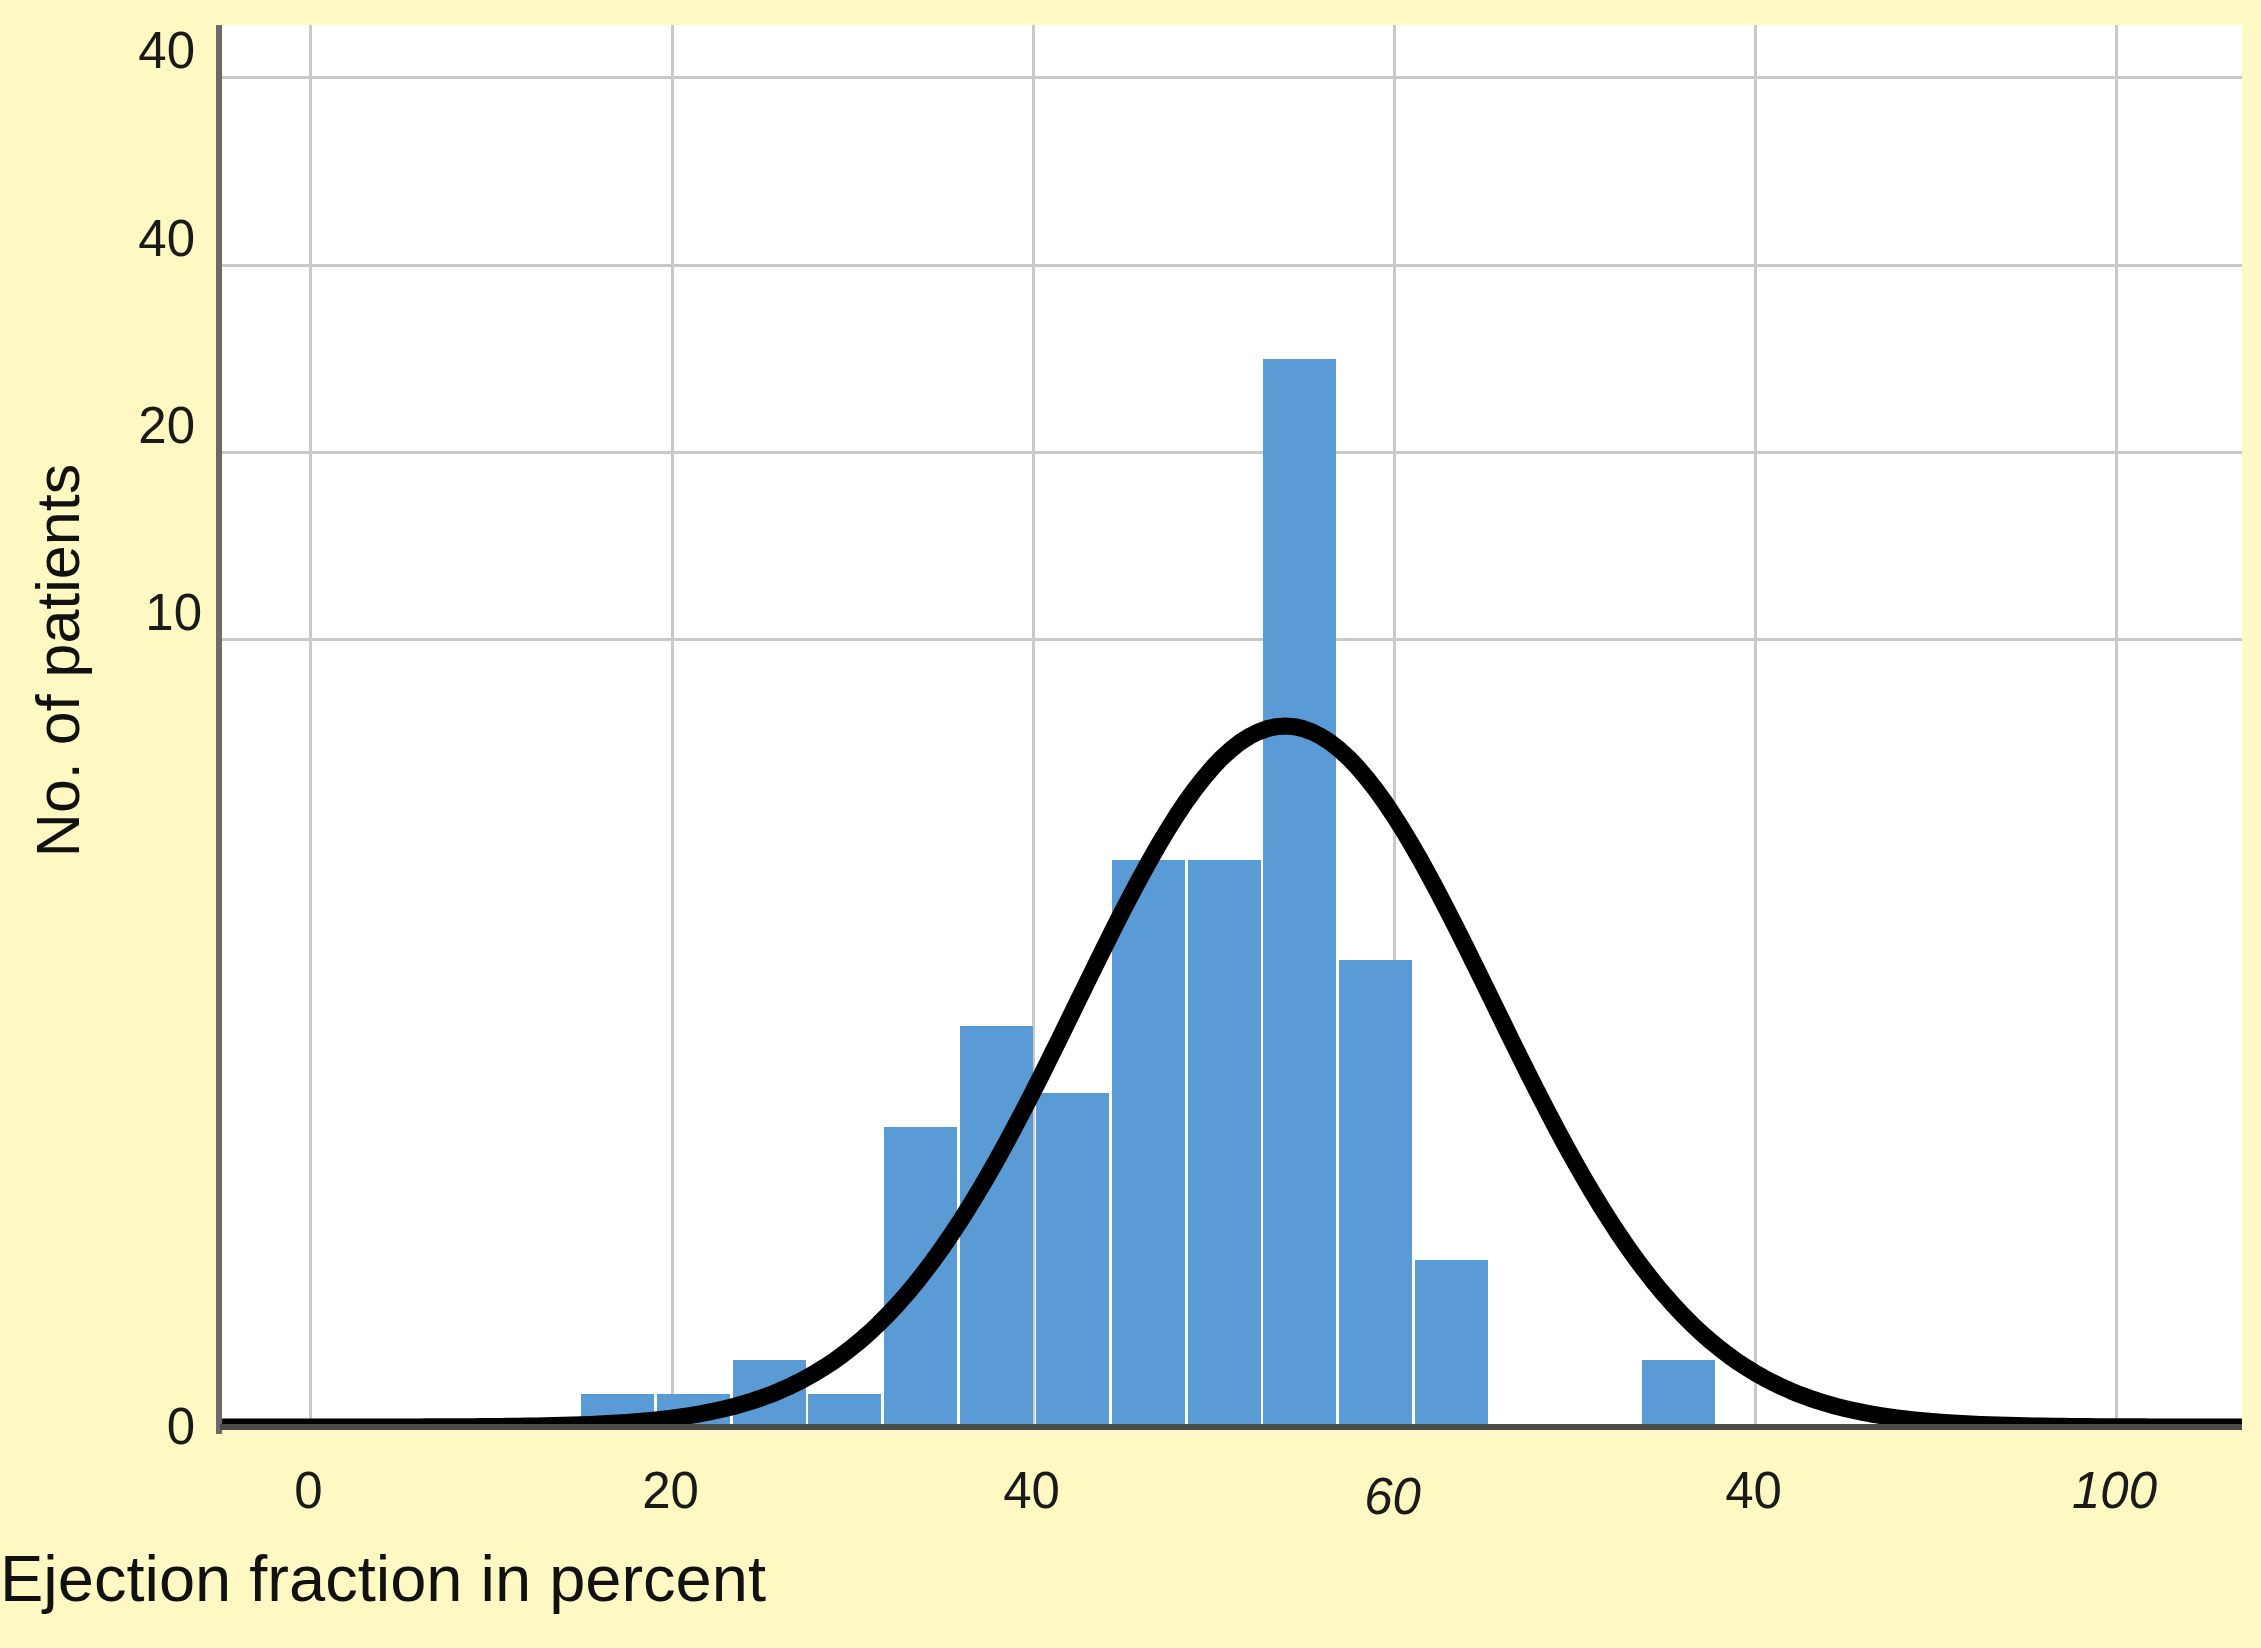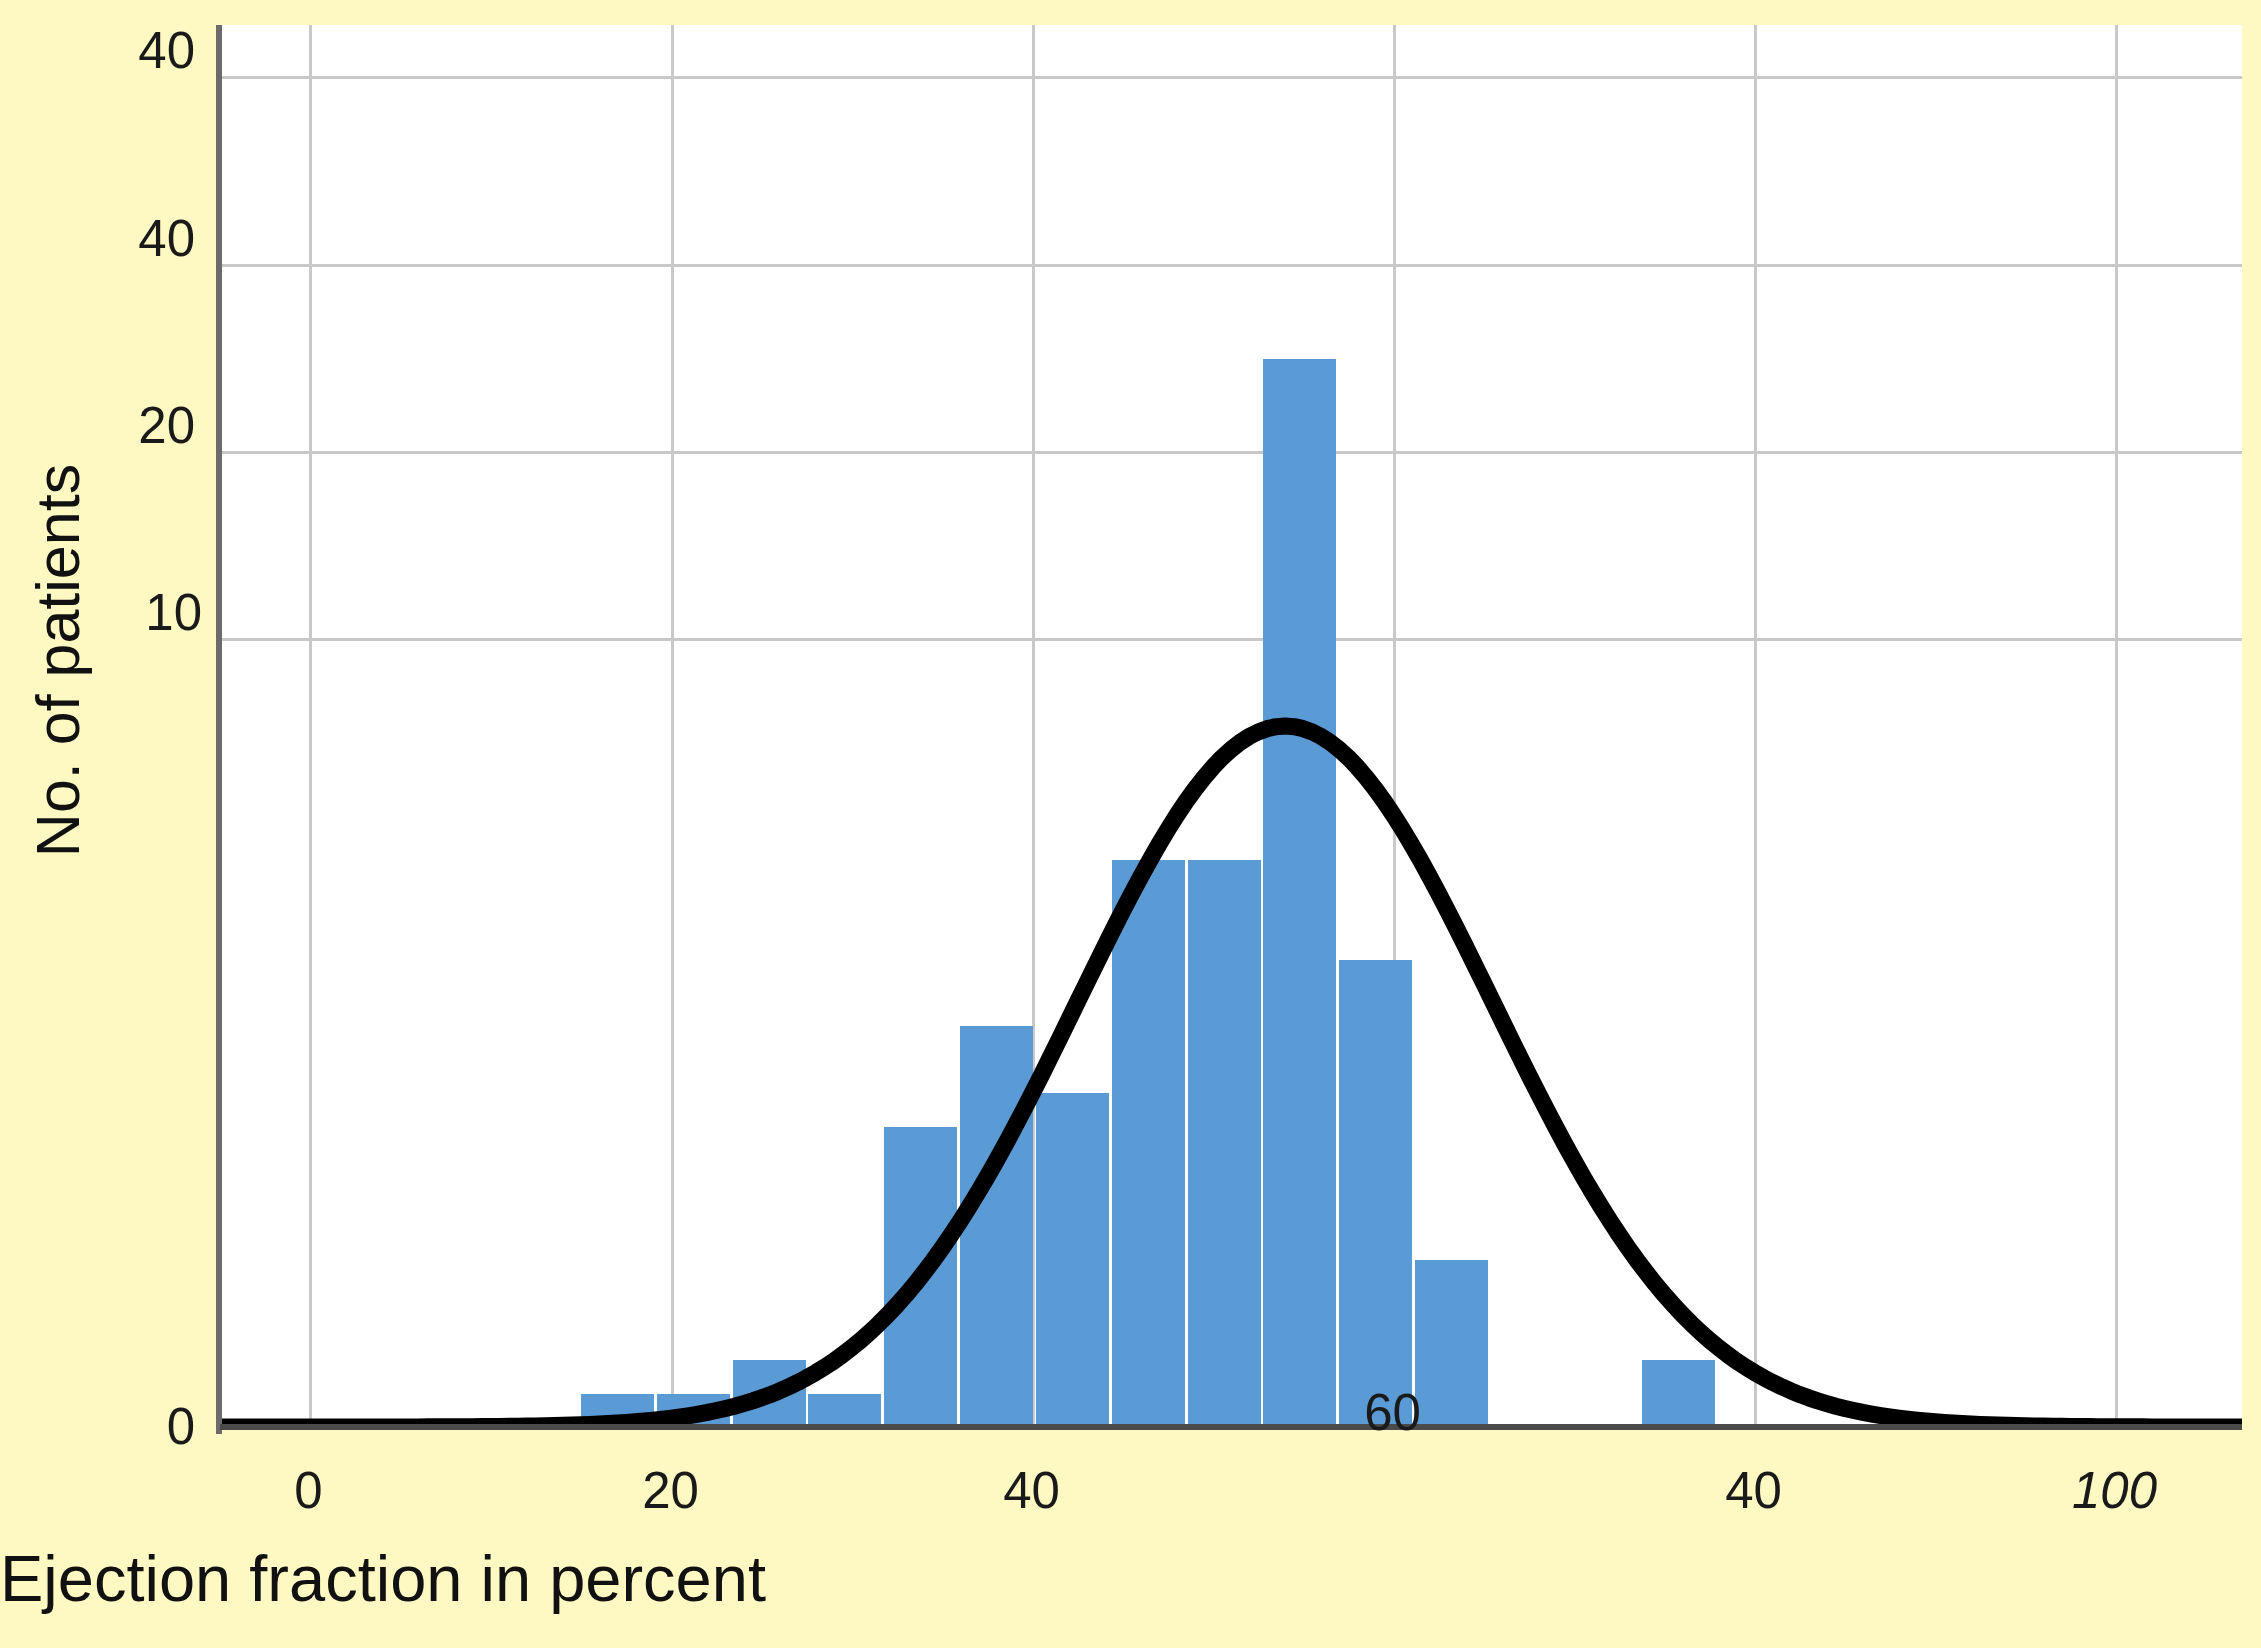--- a/index.html
+++ b/index.html
@@ -99,21 +99,21 @@
 
   <div class="ytick" style="left:87px;top:51px;width:108px;margin-top:-26.5px;">40</div>
   <div class="ytick" style="left:87px;top:239px;width:108px;margin-top:-26.5px;">40</div>
   <div class="ytick" style="left:87px;top:426px;width:108px;margin-top:-26.5px;">20</div>
   <div class="ytick" style="left:94px;top:613px;width:108px;margin-top:-26.5px;text-align:right;">10</div>
   <div class="ytick" style="left:87px;top:1427px;width:108px;margin-top:-26.5px;">0</div>
 
   <div class="xtick" style="left:234px;top:1465px;width:149px;">0</div>
   <div class="xtick" style="left:596px;top:1465px;width:149px;">20</div>
   <div class="xtick" style="left:957px;top:1465px;width:149px;">40</div>
-  <div class="xtick" style="left:1318px;top:1387px;width:149px;">60</div>
+  <div class="xtick" style="left:1318px;top:1471px;width:149px;font-style:italic;">60</div>
   <div class="xtick" style="left:1679px;top:1465px;width:149px;">40</div>
   <div class="xtick" style="left:2040px;top:1465px;width:149px;font-style:italic;">100</div>
 
   <div id="ylabel">No. of patients</div>
   <div id="xlabel">Ejection fraction in percent</div>
 
 </div>
 
 
 </body></html>

